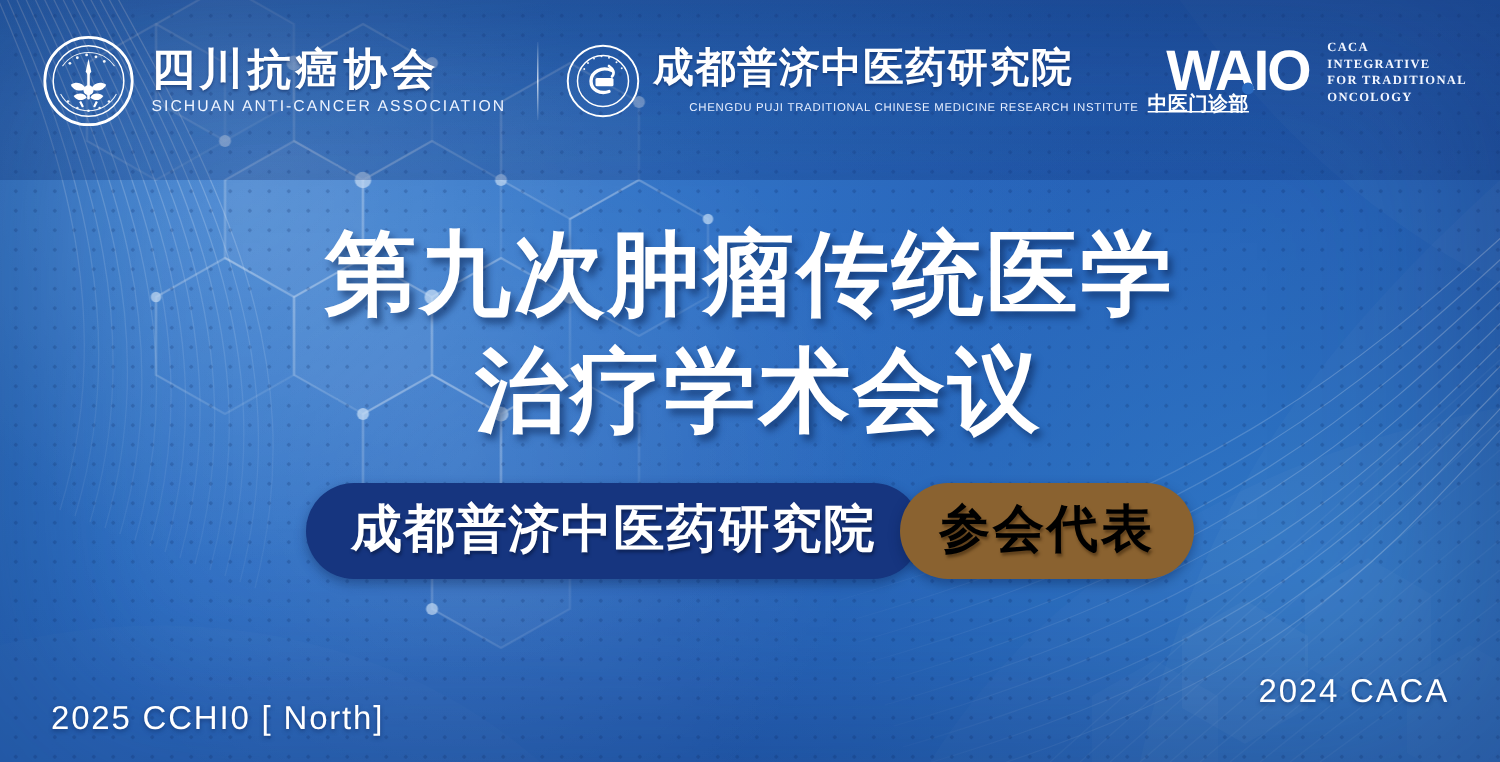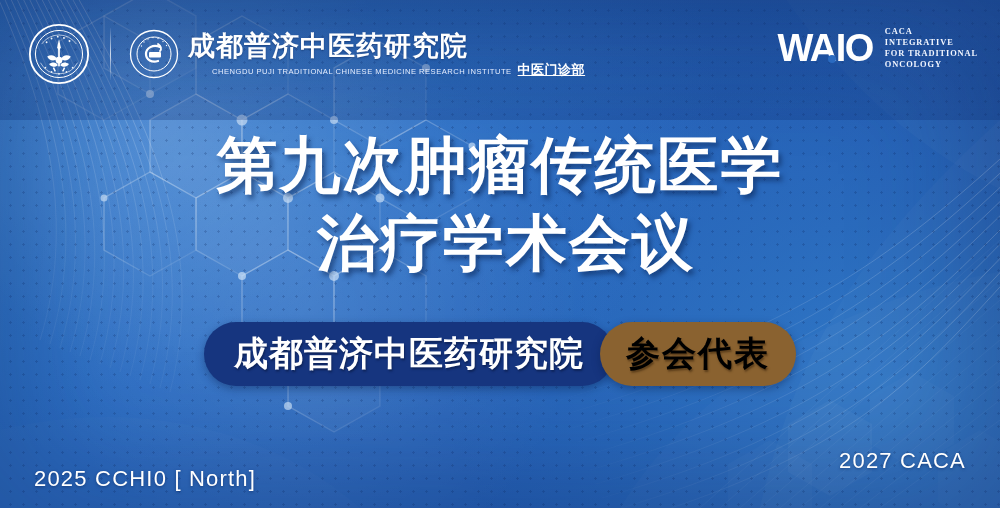--- a/index.html
+++ b/index.html
@@ -87,21 +87,21 @@
     font-size:38px;font-weight:800;color:#fff;letter-spacing:-1.5px;line-height:1;
     font-family:"Liberation Sans",sans-serif;position:relative;
   }
   .waio-en{
     margin-left:12px;font-size:8.4px;line-height:1.32;color:#f2f6ff;letter-spacing:.9px;
     font-family:"Liberation Serif","DejaVu Serif",serif;font-weight:700;
   }
 
   
   .title{
-    position:absolute;left:0;right:0;top:126px;text-align:center;
+    position:absolute;left:0;right:0;top:144px;text-align:center;
     font-family:"DejaVu Sans","Liberation Sans",sans-serif;
     font-weight:700;color:#ffffff;font-size:61px;line-height:1.28;
     letter-spacing:2px;
     text-shadow:3px 4px 5px rgba(10,34,82,.55);
   }
   .title-l2{display:block;margin-left:12px;}
 
   
   .pillrow{
     position:absolute;left:0;right:0;top:322px;display:flex;justify-content:center;align-items:center;
@@ -288,20 +288,24 @@
             <circle cx="48" cy="22" r="1.5"></circle>
               <circle cx="58" cy="24" r="1.5"></circle>
             <circle cx="67" cy="29" r="1.5"></circle>
             <circle cx="28" cy="72" r="1.4"></circle>
               <circle cx="38" cy="79" r="1.4"></circle>
             <circle cx="50" cy="82" r="1.4"></circle>
               <circle cx="62" cy="79" r="1.4"></circle>
             <circle cx="72" cy="72" r="1.4"></circle>
           </g>
         </svg>
+        <div class="caca-text">
+          <div class="caca-cn">四川抗癌协会</div>
+          <div class="caca-en">SICHUAN ANTI-CANCER ASSOCIATION</div>
+        </div>
       </div>
 
       <div class="divider"></div>
 
       <div class="logo-mid">
         <svg class="emblem2" viewBox="0 0 100 100">
           <circle cx="50" cy="50" r="47" fill="none" stroke="#ffffff" stroke-width="2.6"></circle>
           <circle cx="50" cy="50" r="34" fill="none" stroke="#ffffff" stroke-width="2"></circle>
           <path d="M62 36 C48 30 34 38 34 50 C34 62 46 68 58 64" fill="none" stroke="#ffffff" stroke-width="4.5" stroke-linecap="round"></path>
           <path d="M58 30 C64 34 66 40 62 44" fill="none" stroke="#ffffff" stroke-width="3.6" stroke-linecap="round"></path>
@@ -342,18 +346,18 @@
     </div>
 
     <div class="pillrow">
       <div class="pill-wrap">
         <div class="pill-navy">成都普济中医药研究院</div>
         <div class="pill-gold">参会代表</div>
       </div>
     </div>
 
     <div class="foot-left">2025 CCHI0 [ North]</div>
-    <div class="foot-right">2027 CACA</div>
+    <div class="foot-right">2024 CACA</div>
 
   </div>
 
   <div style="position:absolute;left:828px;top:55px;width:8px;height:8px;border-radius:50%;background:#2a6ac0;z-index:7;"></div>
 </div>
 
 </body></html>

